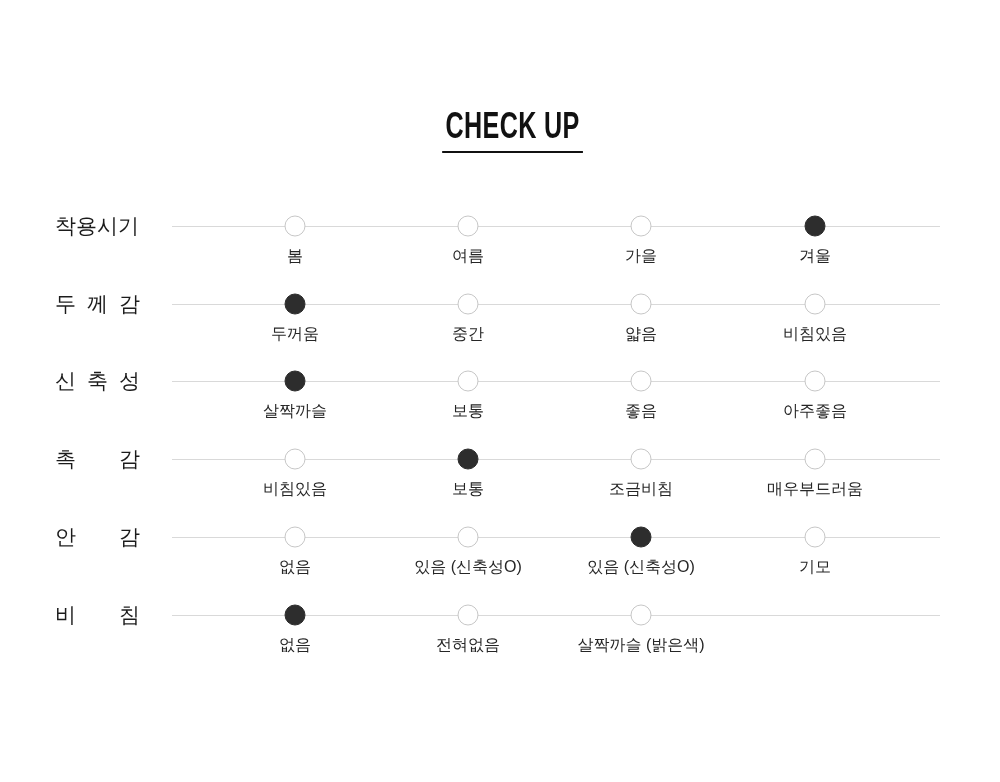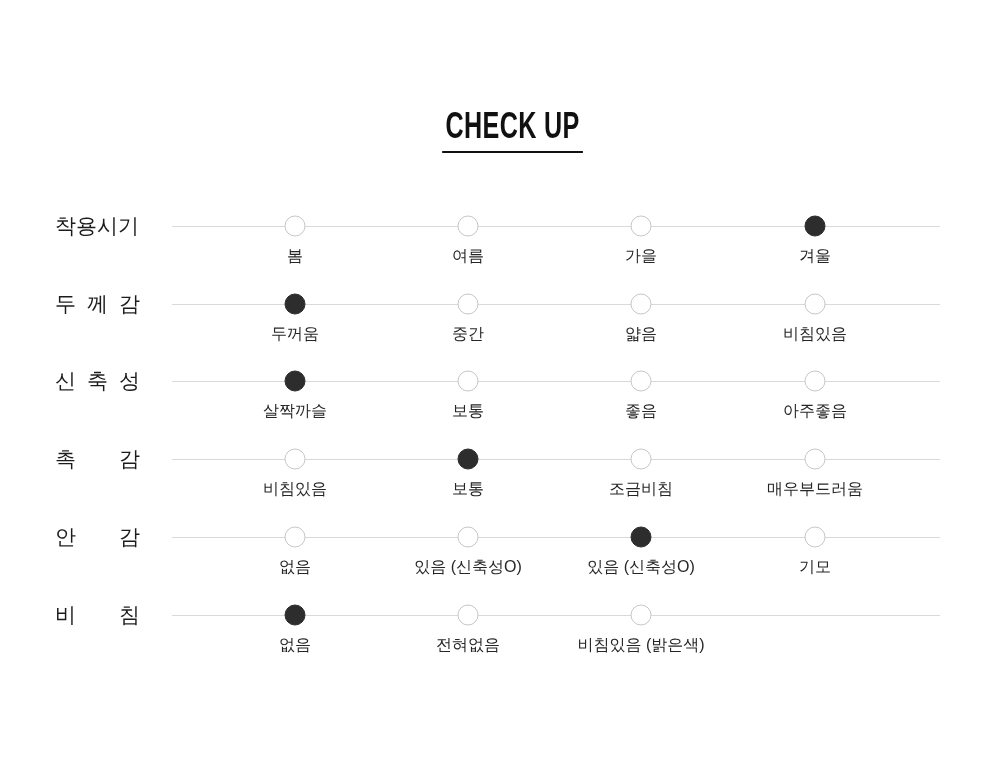--- a/index.html
+++ b/index.html
@@ -176,17 +176,17 @@
         <div class="option" style="left: 123px;">
           <span class="dot filled"></span>
           <span class="opt-label">없음</span>
         </div>
         <div class="option" style="left: 296px;">
           <span class="dot"></span>
           <span class="opt-label">전혀없음</span>
         </div>
         <div class="option" style="left: 469px;">
           <span class="dot"></span>
-          <span class="opt-label">비침있음 (밝은색)</span>
+          <span class="opt-label">살짝까슬 (밝은색)</span>
         </div>
       </div>
     </div>
   </div>
 
 </body></html>

